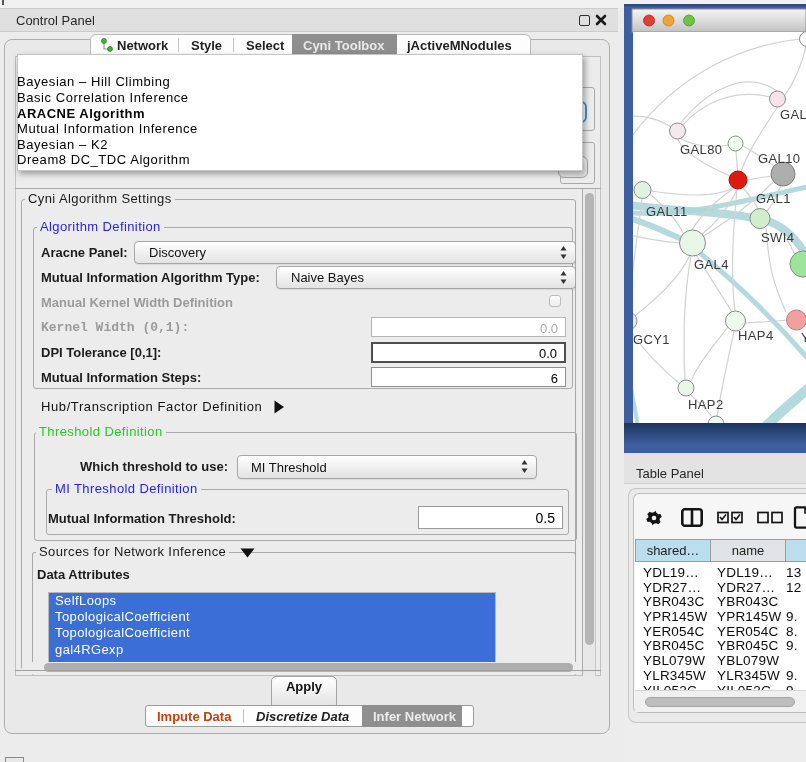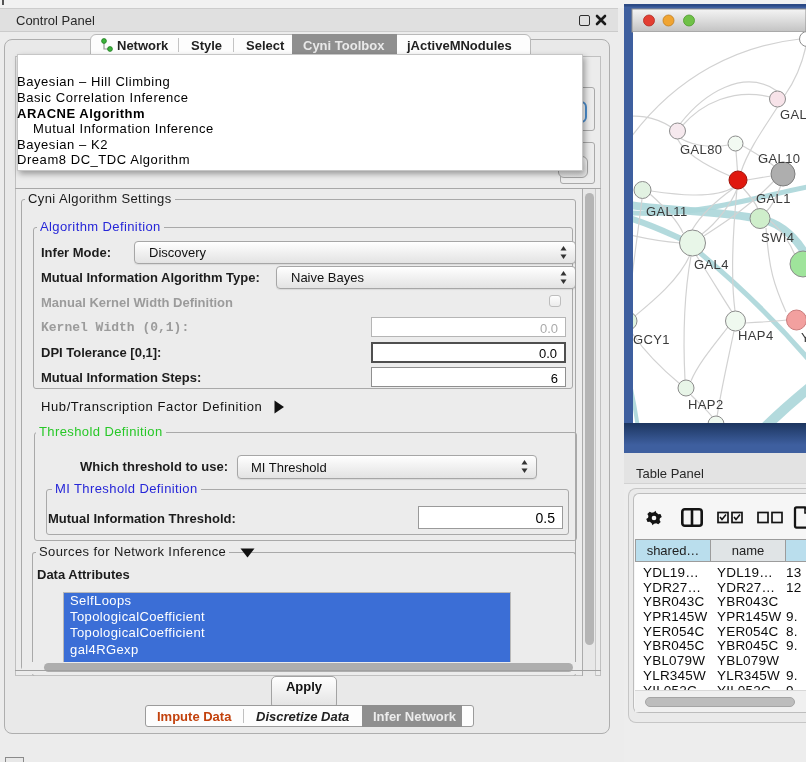--- a/index.html
+++ b/index.html
@@ -165,34 +165,34 @@
       </svg>
 
  <div class="abs" style="left:560px;top:142px;width:35px;height:42px;border:1px solid #a9a9a9;border-radius:3px;box-sizing:border-box;"></div>
  <div class="abs" style="left:558px;top:156px;width:30px;height:22px;border:1px solid #a5a5a5;border-radius:6px;background:linear-gradient(#ffffff,#e3e3e3);box-sizing:border-box;"></div>
 </div>
 
 <div class="abs" style="left:16.5px;top:54px;width:564px;height:115px;background:#ffffff;border:1px solid #c6c6c6;box-shadow:2px 3px 6px rgba(0,0,0,0.35);"></div>
 <div class="abs" style="left:17px;top:74px;font-size:13px;letter-spacing:0.55px;color:#000;">Bayesian – Hill Climbing</div>
 <div class="abs" style="left:17px;top:90px;font-size:13px;letter-spacing:0.55px;color:#000;">Basic Correlation Inference</div>
 <div class="abs" style="left:17px;top:106px;font-size:13px;font-weight:bold;letter-spacing:0.5px;color:#000;">ARACNE Algorithm</div>
-<div class="abs" style="left:17px;top:121px;font-size:13px;letter-spacing:0.55px;color:#000;padding-left:16px;">Mutual Information Inference</div>
+<div class="abs" style="left:17px;top:121px;font-size:13px;letter-spacing:0.55px;color:#000;">Mutual Information Inference</div>
 <div class="abs" style="left:17px;top:137px;font-size:13px;letter-spacing:0.55px;color:#000;">Bayesian – K2</div>
 <div class="abs" style="left:17px;top:152px;font-size:13px;letter-spacing:0.55px;color:#000;">Dream8 DC_TDC Algorithm</div>
 
 <div class="abs" style="left:15px;top:188px;width:586px;height:1px;background:#a8a8a8;"></div>
 <div id="scrollcontent">
 
  <div class="abs" style="left:21px;top:199px;width:555px;height:471px;border:1px solid #a9a9a9;border-radius:3px;box-sizing:border-box;"></div>
  <div class="gtitle" style="left:25px;top:192px;color:#1a1a1a;">Cyni Algorithm Settings</div>
 
  <div class="abs" style="left:33px;top:227px;width:540px;height:162px;border:1px solid #a9a9a9;border-radius:3px;box-sizing:border-box;"></div>
  <div class="gtitle" style="left:37px;top:220px;color:#2626d8;">Algorithm Definition</div>
 
- <div class="b13 abs" style="left:41px;top:245px;">Infer Mode:</div>
+ <div class="b13 abs" style="left:41px;top:245px;">Aracne Panel:</div>
  <div class="combo" style="left:134px;top:241px;width:431px;height:21px;">
    <span class="ct">Discovery</span>
    <svg class="arr" viewBox="0 0 7 13">
           <path d="M3.5 0 L6.5 4.4 L0.5 4.4 Z" fill="#333"></path>
           <path d="M3.5 13 L6.5 8.6 L0.5 8.6 Z" fill="#333"></path>
         </svg>
  </div>
 
  <div class="b13 abs" style="left:41px;top:270px;">Mutual Information Algorithm Type:</div>
  <div class="combo" style="left:276px;top:266px;width:289px;height:21px;">
@@ -246,21 +246,21 @@
       </div>
 
  <div class="abs" style="left:32px;top:552px;width:544px;height:124px;border:1px solid #a9a9a9;border-radius:3px;box-sizing:border-box;border-bottom:none;"></div>
  <div class="gtitle" style="left:36px;top:545px;color:#1a1a1a;">Sources for Network Inference</div>
  <svg class="abs" style="left:240px;top:548px;" width="15" height="10" viewBox="0 0 15 10">
         <path d="M0.5 0.5 L14.5 0.5 L7.5 9.5 Z" fill="#111"></path>
       </svg>
 
  <div class="b13 abs" style="left:37px;top:567px;">Data Attributes</div>
 
- <div class="abs" style="left:48px;top:592px;width:448px;height:71px;background:#ffffff;border:1px solid #b8b8b8;box-sizing:border-box;overflow:hidden;margin-left:15px;">
+ <div class="abs" style="left:48px;top:592px;width:448px;height:71px;background:#ffffff;border:1px solid #b8b8b8;box-sizing:border-box;overflow:hidden;">
    <div style="position:absolute;left:0;top:0;width:497px;height:71px;background:#3b6ed6;"></div>
    <div style="position:absolute;left:6px;top:0px;font-size:13px;letter-spacing:0.4px;color:#fff;">SelfLoops</div>
    <div style="position:absolute;left:6px;top:16px;font-size:13px;letter-spacing:0.4px;color:#fff;">TopologicalCoefficient</div>
    <div style="position:absolute;left:6px;top:32px;font-size:13px;letter-spacing:0.4px;color:#fff;">TopologicalCoefficient</div>
    <div style="position:absolute;left:6px;top:49px;font-size:13px;letter-spacing:0.4px;color:#fff;">gal4RGexp</div>
    <div style="position:absolute;left:498px;top:1px;width:9px;height:58px;background:#c2c2c2;border-radius:5px;"></div>
  </div>
 
  <div class="abs" style="left:22px;top:662px;width:554px;height:12px;background:#ececec;"></div>
  <div class="abs" style="left:44px;top:663px;width:529px;height:9px;background:#aeaeae;border-radius:5px;"></div>

